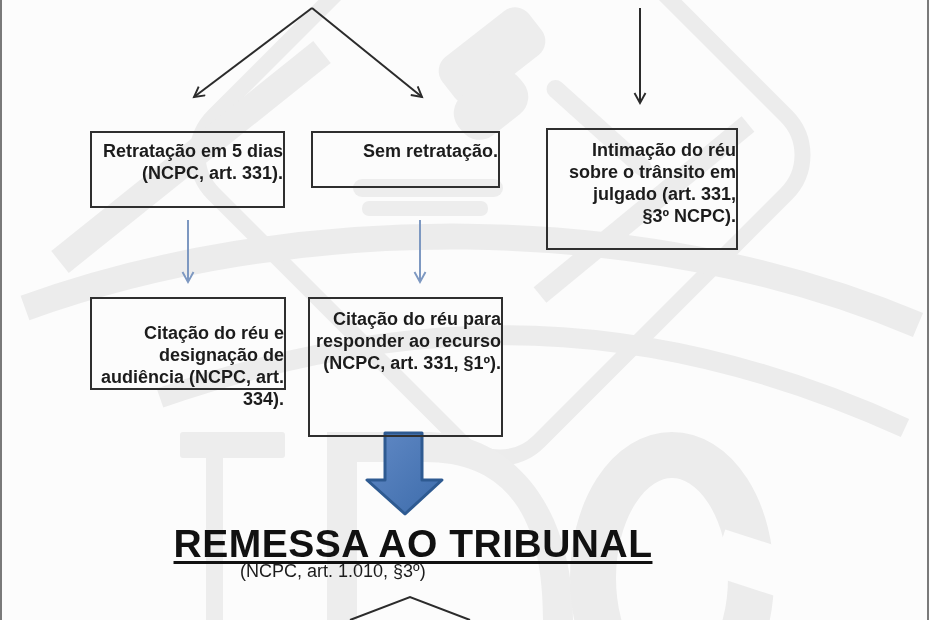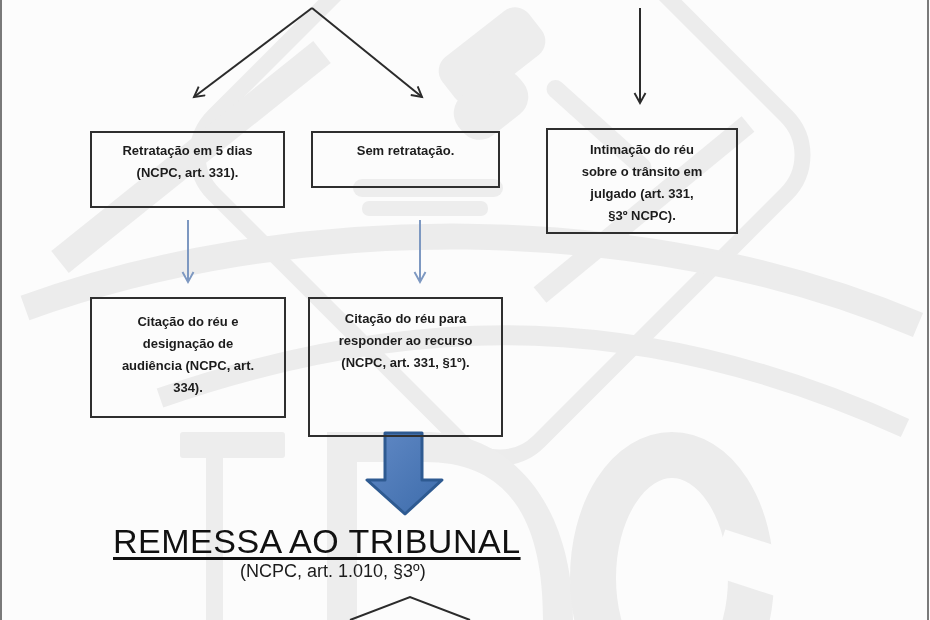--- a/index.html
+++ b/index.html
@@ -16,31 +16,31 @@
   
   .conn{stroke:#2b2b2b;stroke-width:2;fill:none;}
   .conn-blue{stroke:#7d98c1;stroke-width:2;fill:none;}
   .ah-b{fill:none;stroke:#2b2b2b;stroke-width:1.9;}
   .ah-blue{fill:none;stroke:#7d98c1;stroke-width:1.9;}
   .big-arrow{fill:url(#bigArrowGrad);stroke:#2e5a91;stroke-width:3;stroke-linejoin:round;}
   
   .box{
     position:absolute;z-index:2;box-sizing:border-box;
     border:2px solid #2f2f2f;background:transparent;
-    color:#1c1c1c;font-weight:bold;font-size:13px;line-height:22px;
-    text-align:center;white-space:pre-line;padding-top:7px;
+    color:#1c1c1c;font-weight:bold;font-size:18px;line-height:22px;
+    text-align:right;white-space:pre-line;padding-top:7px;
   }
   .box-1{left:90px;top:131px;width:195px;height:77px;}
   .box-2{left:311px;top:131px;width:189px;height:57px;}
-  .box-3{left:546px;top:128px;width:192px;height:106px;padding-top:9px;}
-  .box-4{left:90px;top:297px;width:196px;height:121px;padding-top:12px;}
+  .box-3{left:546px;top:128px;width:192px;height:122px;padding-top:9px;}
+  .box-4{left:90px;top:297px;width:196px;height:93px;padding-top:23px;}
   .box-5{left:308px;top:297px;width:195px;height:140px;padding-top:9px;}
   .remessa-title{
     position:absolute;z-index:2;left:113px;top:522px;width:600px;
-    text-align:left;color:#111;font-size:34px;font-weight:normal;letter-spacing:0.5px;
+    text-align:center;color:#111;font-size:39px;font-weight:bold;letter-spacing:0.5px;
   }
   .remessa-title span{
     text-decoration:underline;text-decoration-thickness:2.5px;text-underline-offset:4px;
   }
   .remessa-subtitle{
     position:absolute;z-index:2;left:240px;top:561px;width:400px;
     text-align:left;color:#1c1c1c;font-size:18px;font-weight:normal;
   }
   .frame-edge{position:absolute;top:0;width:2px;height:620px;background:#7a7a7a;z-index:3;}
   .frame-edge.left{left:0;}

